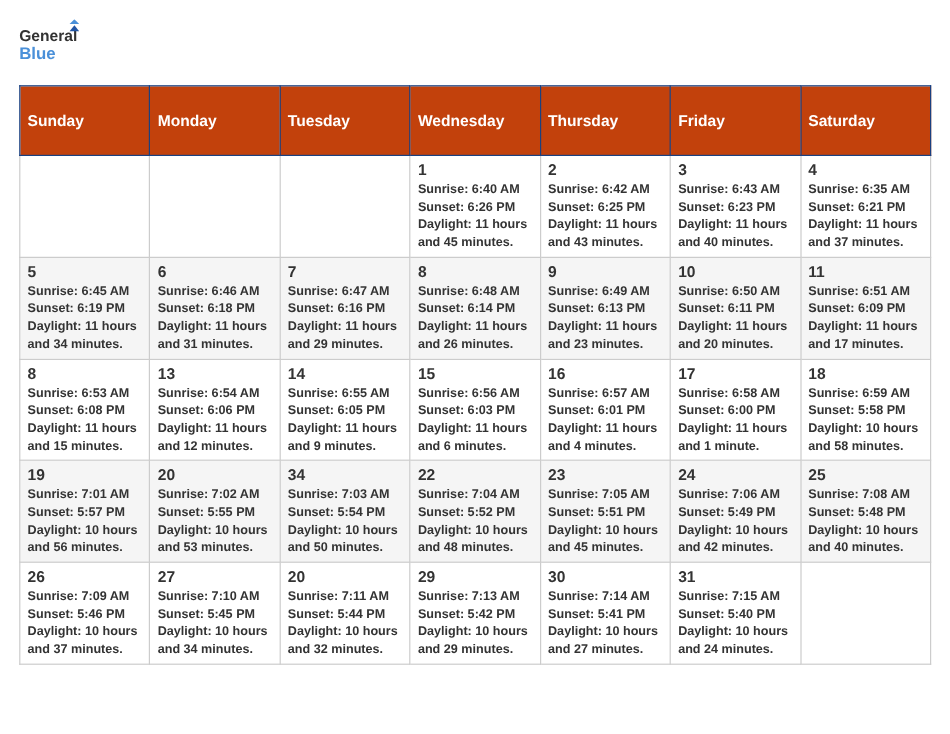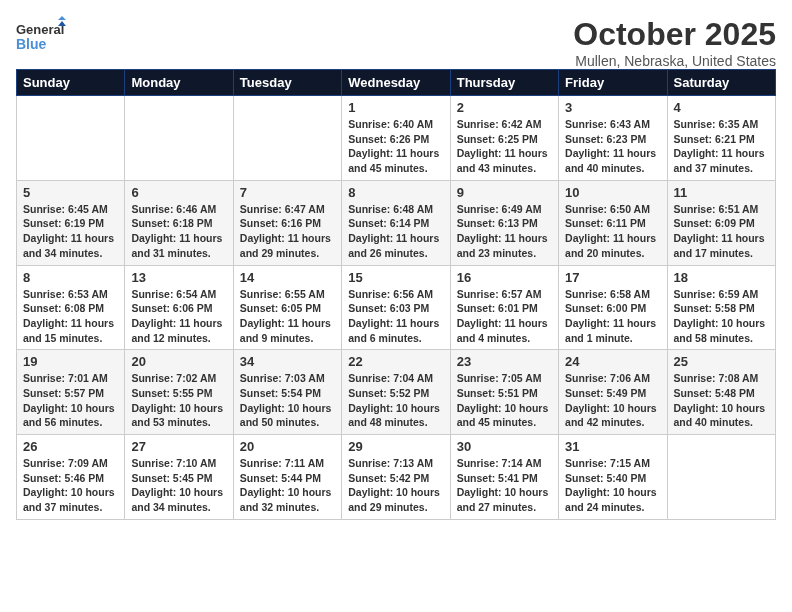--- a/index.html
+++ b/index.html
@@ -7,21 +7,21 @@
       font-family: Arial, sans-serif;
       background: #fff;
       width: 792px;
       min-height: 612px;
       padding: 16px;
     }
     .header {
       display: flex;
       align-items: flex-start;
       justify-content: space-between;
-      margin-bottom: 0;
+      margin-bottom: 15px;
     }
     .logo {
       display: flex;
       align-items: center;
       gap: 4px;
     }
     .title-block {
       text-align: right;
     }
     .title-block h1 {
@@ -33,24 +33,24 @@
       font-size: 14px;
       font-weight: normal;
       color: #555;
     }
     .calendar {
       width: 100%;
       border-collapse: collapse;
       border: 1px solid #ccc;
     }
     .calendar th {
-      background: #0f172a;
+      background: #c2410c;
       color: #fff;
       text-align: left;
-      padding: 5px 6px;
+      padding: 21px 6px;
       font-size: 13px;
       border: 1px solid #1a4080;
     }
     .calendar td {
       vertical-align: top;
       border: 1px solid #ccc;
       padding: 4px 6px;
       width: calc(100% / 7);
       min-height: 80px;
       font-size: 11px;
@@ -80,24 +80,20 @@
 
 <div class="header">
   <div class="logo">
   <svg width="50" height="40" viewBox="0 0 50 40" xmlns="http://www.w3.org/2000/svg">
     <text x="0" y="18" font-size="13" font-weight="bold" font-family="Arial" fill="#333">General</text>
     <text x="0" y="33" font-size="14" font-weight="bold" font-family="Arial" fill="#4a90d9">Blue</text>
     <polygon points="42,4 50,4 46,0" fill="#4a90d9"></polygon>
     <polygon points="44,10 52,10 48,5" fill="#2255a4" transform="translate(-2,0)"></polygon>
   </svg>
 </div>
-  <div class="title-block">
-    <h1>October 2025</h1>
-    <h2>Mullen, Nebraska, United States</h2>
-  </div>
 </div>
 
 <table class="calendar">
   <thead>
     <tr>
       <th>Sunday</th>
       <th>Monday</th>
       <th>Tuesday</th>
       <th>Wednesday</th>
       <th>Thursday</th>

